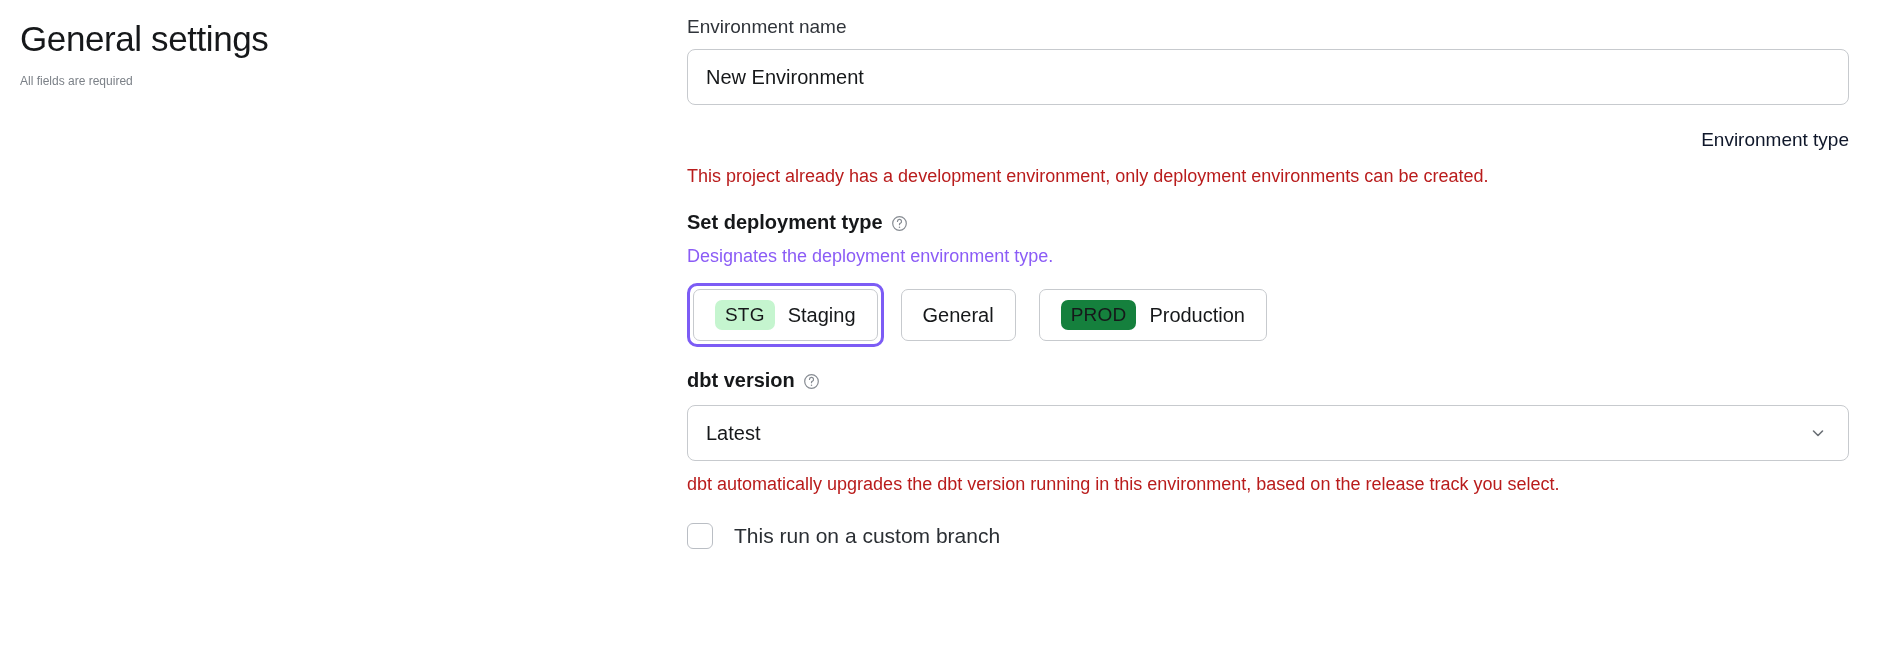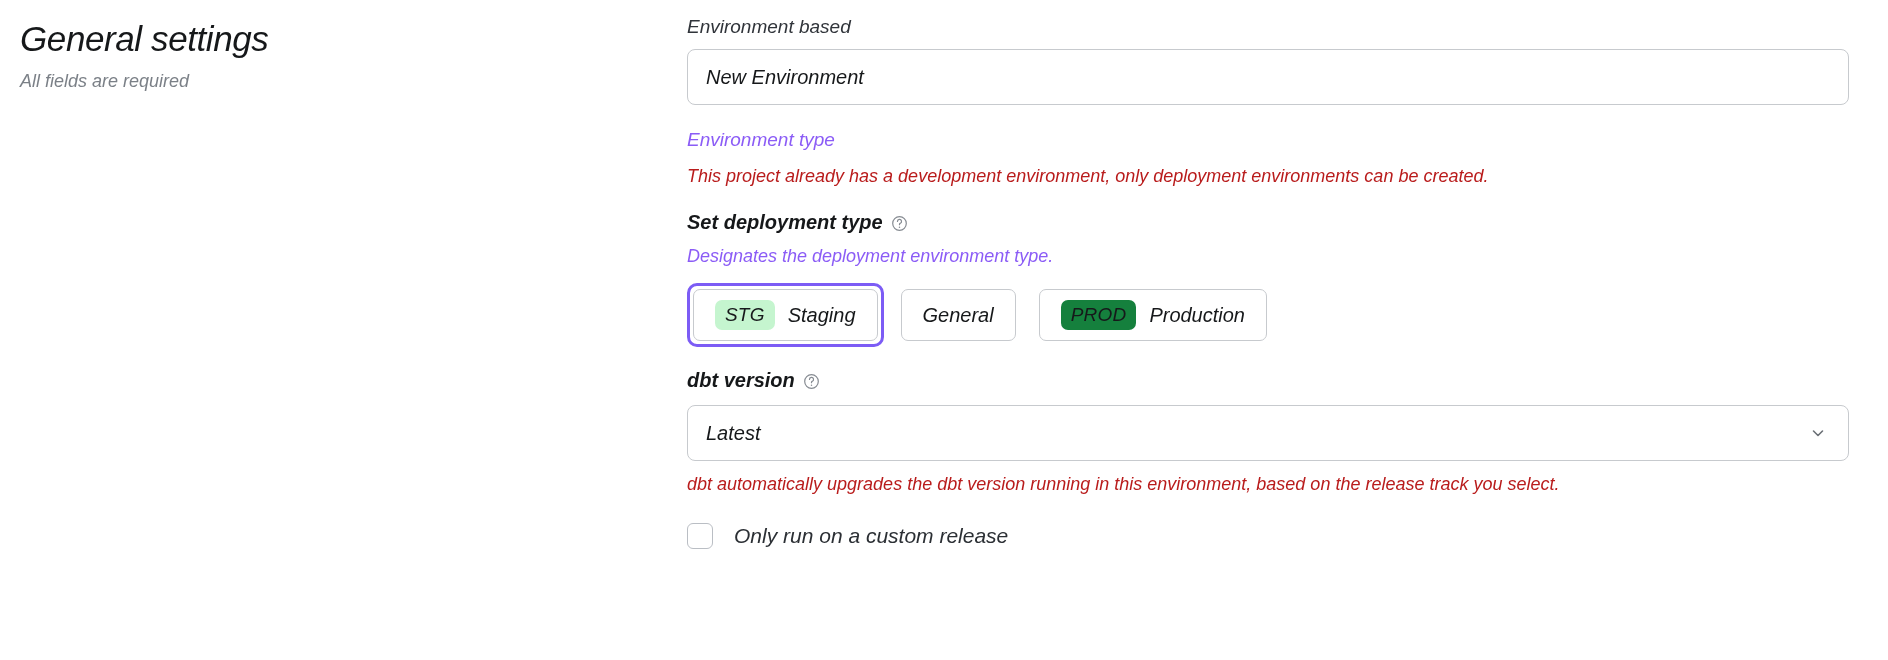--- a/index.html
+++ b/index.html
@@ -15,61 +15,61 @@
     color: #1f2124;
     -webkit-font-smoothing: antialiased;
   }
 
   .page {
     position: relative;
     width: 1888px;
     height: 660px;
     box-sizing: border-box;
     padding: 0;
-    font-style: italic;
   }
 
   
   .left-col {
     position: absolute;
     left: 20px;
     top: 18px;
     width: 600px;
   }
   .page-title {
     font-size: 35px;
     line-height: 42px;
     font-weight: 400;
     letter-spacing: -0.4px;
     color: #16181a;
     margin: 0;
   }
   .page-subtitle {
-    font-size: 18px;
+    font-size: 12px;
     line-height: 26px;
     color: #7b8087;
     margin-top: 8px;
   }
 
   
   .form-col {
     position: absolute;
     left: 687px;
     top: 14px;
     width: 1162px;
   }
 
   .field-label {
     font-size: 19px;
     line-height: 26px;
     color: #30343a;
     margin-bottom: 9px;
   }
   .field-label.disabled {
-    color: #8b5cf6;
+    color: #0f172a;
+    text-align: right;
   }
 
   .text-input {
     box-sizing: border-box;
     width: 100%;
     height: 56px;
     border: 1px solid #c7cace;
     border-radius: 8px;
     background: #ffffff;
     display: flex;
@@ -215,21 +215,21 @@
 <div class="page">
 
   <div class="left-col">
     <h1 class="page-title">General settings</h1>
     <div class="page-subtitle">All fields are required</div>
   </div>
 
   <div class="form-col">
 
     <div>
-      <div class="field-label">Environment based</div>
+      <div class="field-label">Environment name</div>
       <div class="text-input">
         <span>New Environment</span>
       </div>
     </div>
 
     <div class="section-gap-1"></div>
 
     <div>
       <div class="field-label disabled">Environment type</div>
       <div class="helper-text">This project already has a development environment, only deployment environments can be created.</div>
@@ -295,17 +295,17 @@
           <svg viewBox="0 0 16 16" width="16" height="16" fill="none" stroke="currentColor" stroke-width="1.6" stroke-linecap="round" stroke-linejoin="round">
               <path d="M3.5 6 L8 10.5 L12.5 6"></path>
             </svg>
         </span>
       </div>
       <div class="helper-text">dbt automatically upgrades the dbt version running in this environment, based on the release track you select.</div>
     </div>
 
     <div class="check-row">
       <div class="checkbox"></div>
-      <div class="check-label">Only run on a custom release</div>
+      <div class="check-label">This run on a custom branch</div>
     </div>
 
   </div>
 </div>
 
 </body></html>

